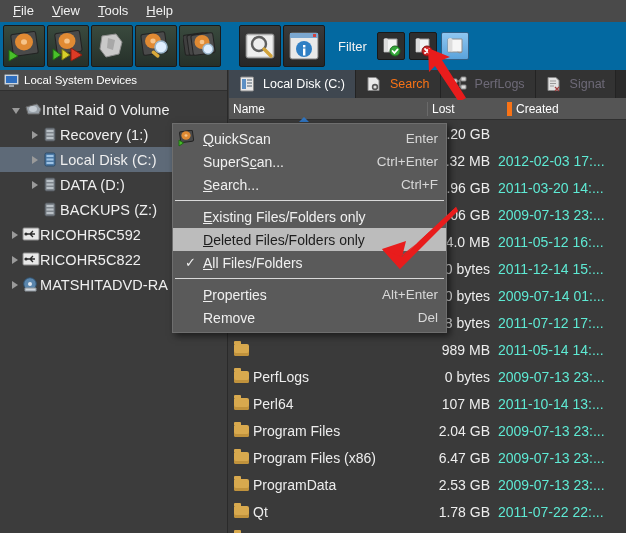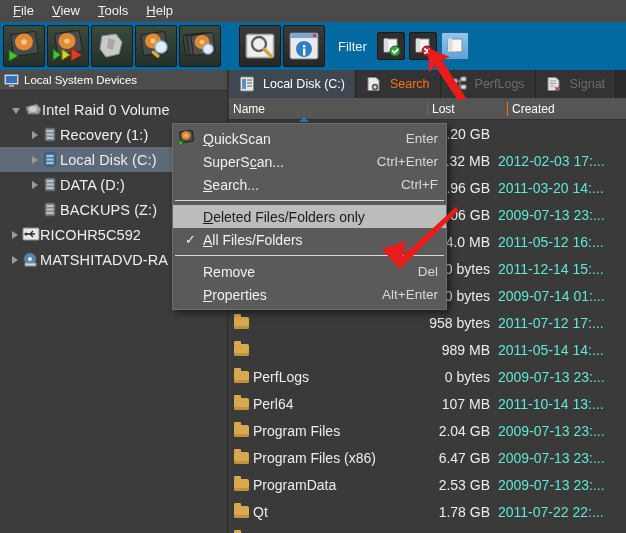--- a/index.html
+++ b/index.html
@@ -93,21 +93,21 @@
   .tab.dim { color: #6e6a78; }
   .tab .tabicon { width: 16px; height: 16px; margin-right: 8px; flex: 0 0 16px; }
 
   .listheader {
     height: 22px; background: #555555; display: flex; align-items: center;
     font-size: 12px; color: #ffffff; border-bottom: 1px solid #2f2f2f;
     position: relative;
   }
   .lh-name { width: 198px; padding-left: 4px; position: relative; }
   .lh-size { width: 80px; padding-left: 4px; border-left: 1px solid #6a6a6a; }
-  .lh-created { flex: 1; padding-left: 4px; border-left: 1px solid #f97316; }
+  .lh-created { flex: 1; padding-left: 4px; border-left: 5px solid #f97316; }
   .sortmark {
     position: absolute; left: 70px; top: 15px; width: 0; height: 0;
     border-left: 5px solid transparent; border-right: 5px solid transparent;
     border-bottom: 5px solid #2f74c0;
   }
 
   .filelist { font-size: 14px; }
   .frow { height: 27px; display: flex; align-items: center; white-space: nowrap; }
   .fr-icon { width: 24px; flex: 0 0 24px; display:flex; align-items:center; justify-content:center; }
   .fr-name { flex: 1; color: #ededed; overflow: hidden; }
@@ -344,20 +344,31 @@
         <span class="ticon">
           <svg width="18" height="14" viewBox="0 0 18 14">
             <rect x="1" y="1" width="16" height="12" rx="1" fill="#e8e8e8" stroke="#8b8b8b"></rect>
             <path d="M4 7 h9 M8 7 l3 -3 M8 7 l3 3" stroke="#2b2b2b" stroke-width="1.4" fill="none"></path>
             <circle cx="4" cy="7" r="1.6" fill="#2b2b2b"></circle>
           </svg>
         </span>
         <span class="tlabel">RICOHR5C592</span>
       </div>
 
+      <div class="trow" style="padding-left:8px;">
+        <span class="tw-arrow right"></span>
+        <span class="ticon">
+          <svg width="18" height="14" viewBox="0 0 18 14">
+            <rect x="1" y="1" width="16" height="12" rx="1" fill="#e8e8e8" stroke="#8b8b8b"></rect>
+            <path d="M4 7 h9 M8 7 l3 -3 M8 7 l3 3" stroke="#2b2b2b" stroke-width="1.4" fill="none"></path>
+            <circle cx="4" cy="7" r="1.6" fill="#2b2b2b"></circle>
+          </svg>
+        </span>
+        <span class="tlabel">RICOHR5C822</span>
+      </div>
 
       <div class="trow" style="padding-left:8px;">
         <span class="tw-arrow right"></span>
         <span class="ticon">
           <svg width="17" height="15" viewBox="0 0 17 15">
             <circle cx="8" cy="7" r="6.3" fill="#5a86ad" stroke="#2f4f6b"></circle>
             <circle cx="8" cy="7" r="2" fill="#dfe8f0"></circle>
             <path d="M3 11 h11 v3 h-11 z" fill="#cfd6dd" stroke="#8b949b"></path>
           </svg>
         </span>
@@ -593,40 +604,43 @@
       <span class="cmkey">Ctrl+Enter</span>
     </div>
 
     <div class="cmitem">
       <span class="cmlabel"><u class="ak">S</u>earch...</span>
       <span class="cmkey">Ctrl+F</span>
     </div>
 
     <div class="cmsep"></div>
 
+    <div class="cmitem">
+      <span class="cmlabel"><u class="ak">E</u>xisting Files/Folders only</span>
+    </div>
 
     <div class="cmitem hl">
       <span class="cmlabel"><u class="ak">D</u>eleted Files/Folders only</span>
     </div>
 
     <div class="cmitem">
       <span class="cmcheck">✓</span>
       <span class="cmlabel"><u class="ak">A</u>ll Files/Folders</span>
     </div>
 
     <div class="cmsep"></div>
 
     <div class="cmitem">
+      <span class="cmlabel"><u class="ak">P</u>roperties</span>
+      <span class="cmkey">Alt+Enter</span>
+    </div>
+
+    <div class="cmitem">
       <span class="cmlabel">Remove</span>
       <span class="cmkey">Del</span>
-    </div>
-
-    <div class="cmitem">
-      <span class="cmlabel"><u class="ak">P</u>roperties</span>
-      <span class="cmkey">Alt+Enter</span>
     </div>
   </div>
 
   <svg class="annot" style="left:398px; top:48px; width:80px; height:52px;" viewBox="0 0 80 52">
     <path d="M68 50 L44 12 L52 9 L30 0 L31 24 L37 18 L61 54 Z" fill="#e81c1c"></path>
   </svg>
 
   <svg class="annot" style="left:356px; top:205px; width:104px; height:66px;" viewBox="0 0 104 66">
     <path d="M100 2 L46 52 L50 36 L26 44 L44 64 L46 50 L102 6 Z" fill="#e81c1c"></path>
     <path d="M100 2 L46 52 L26 44 L44 64 L102 6 Z" fill="#e81c1c"></path>

